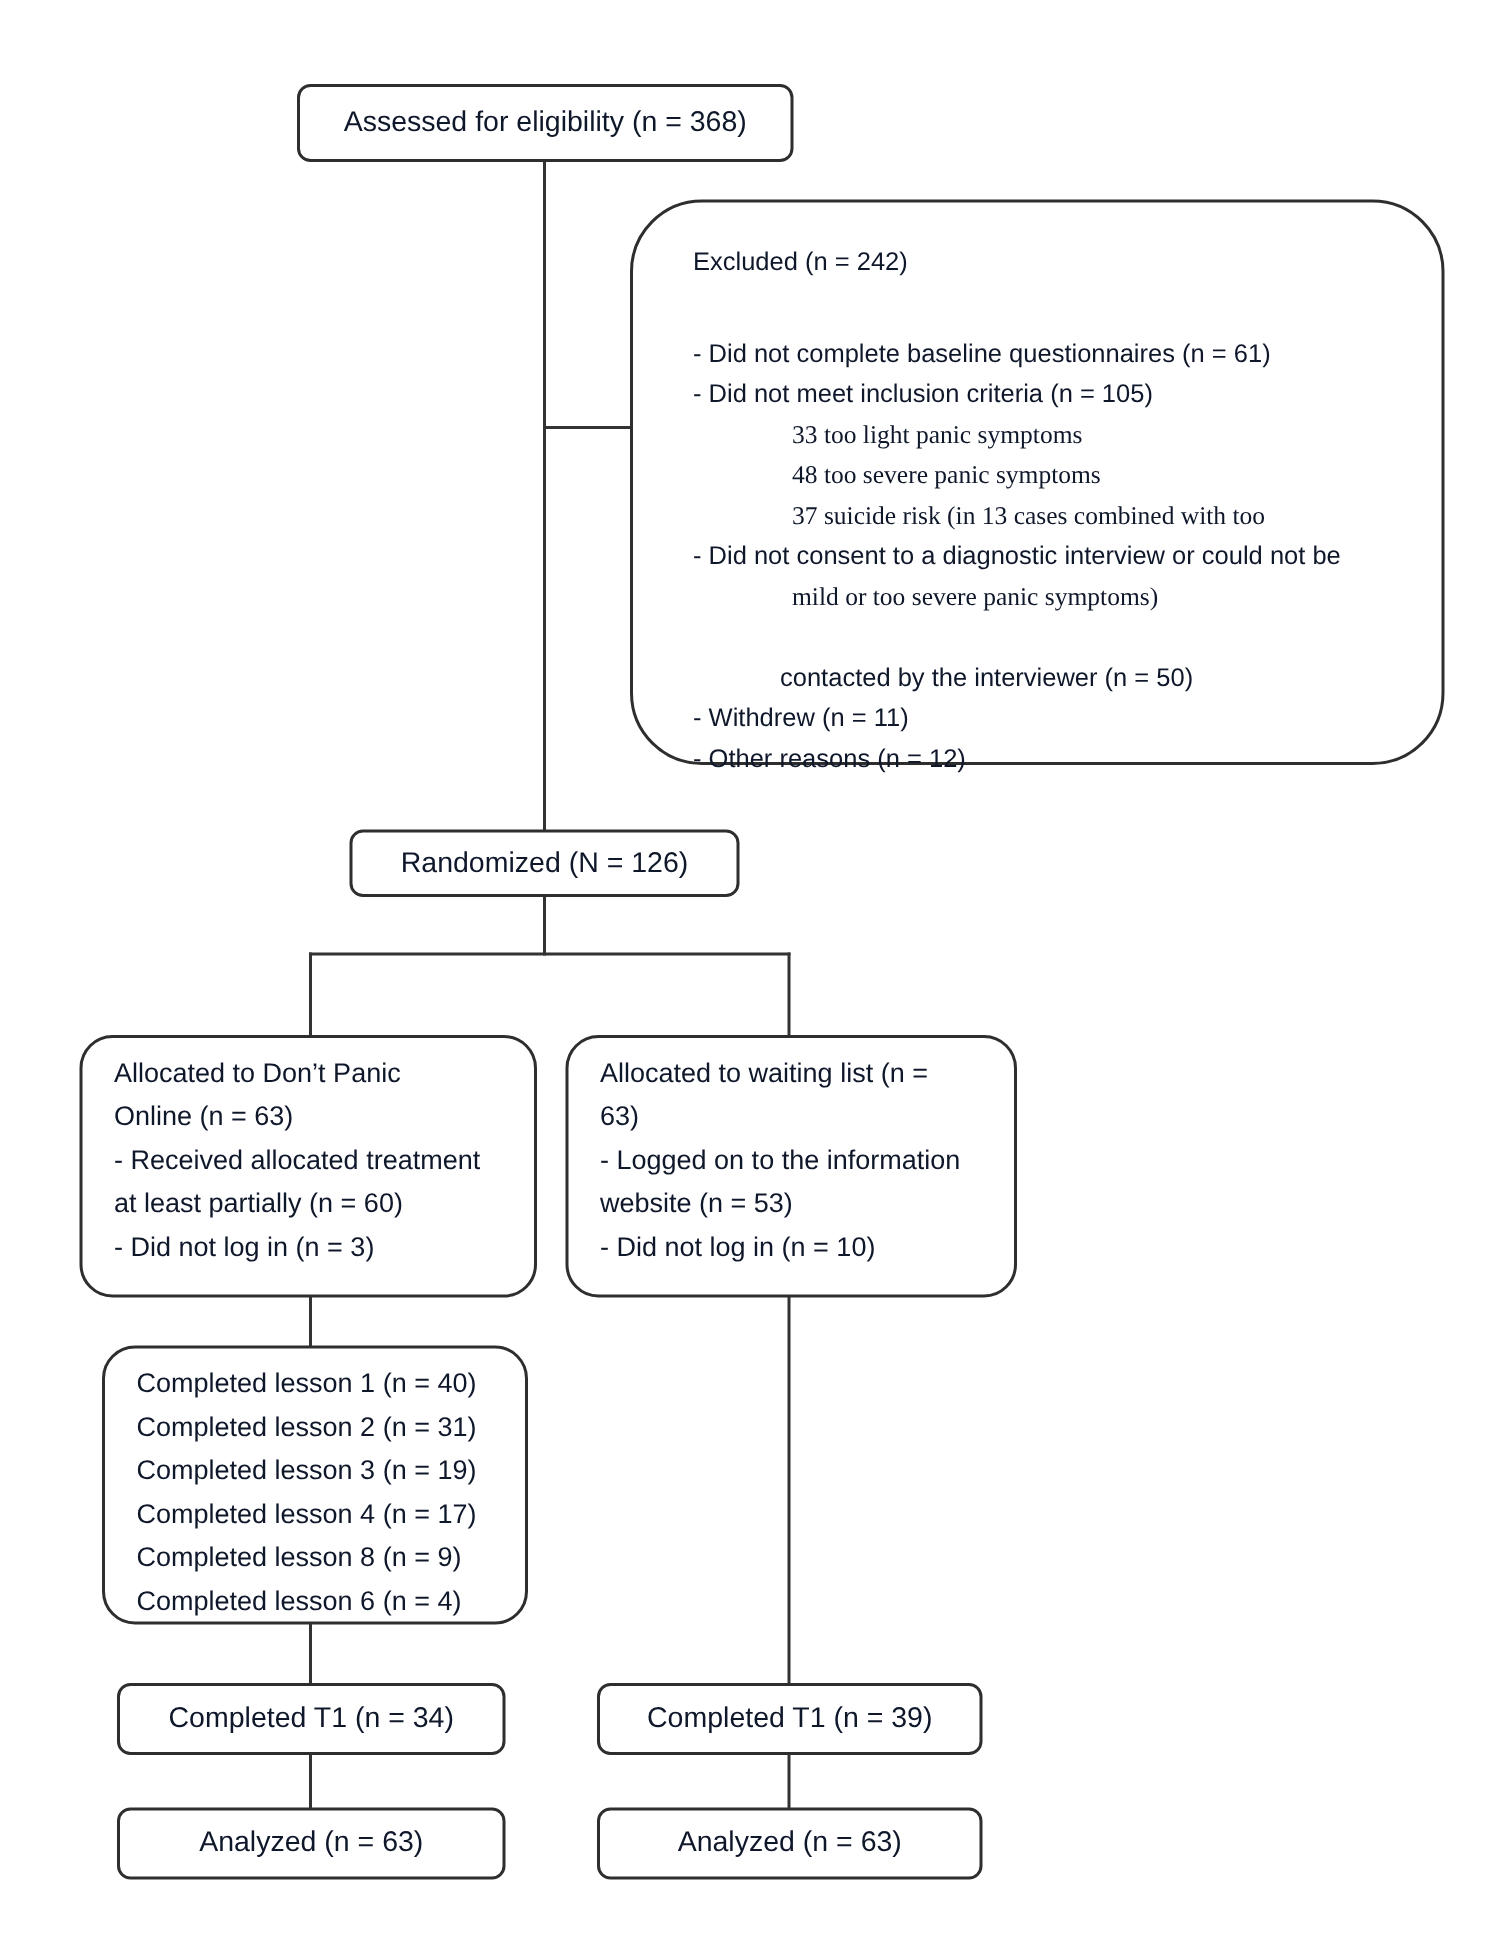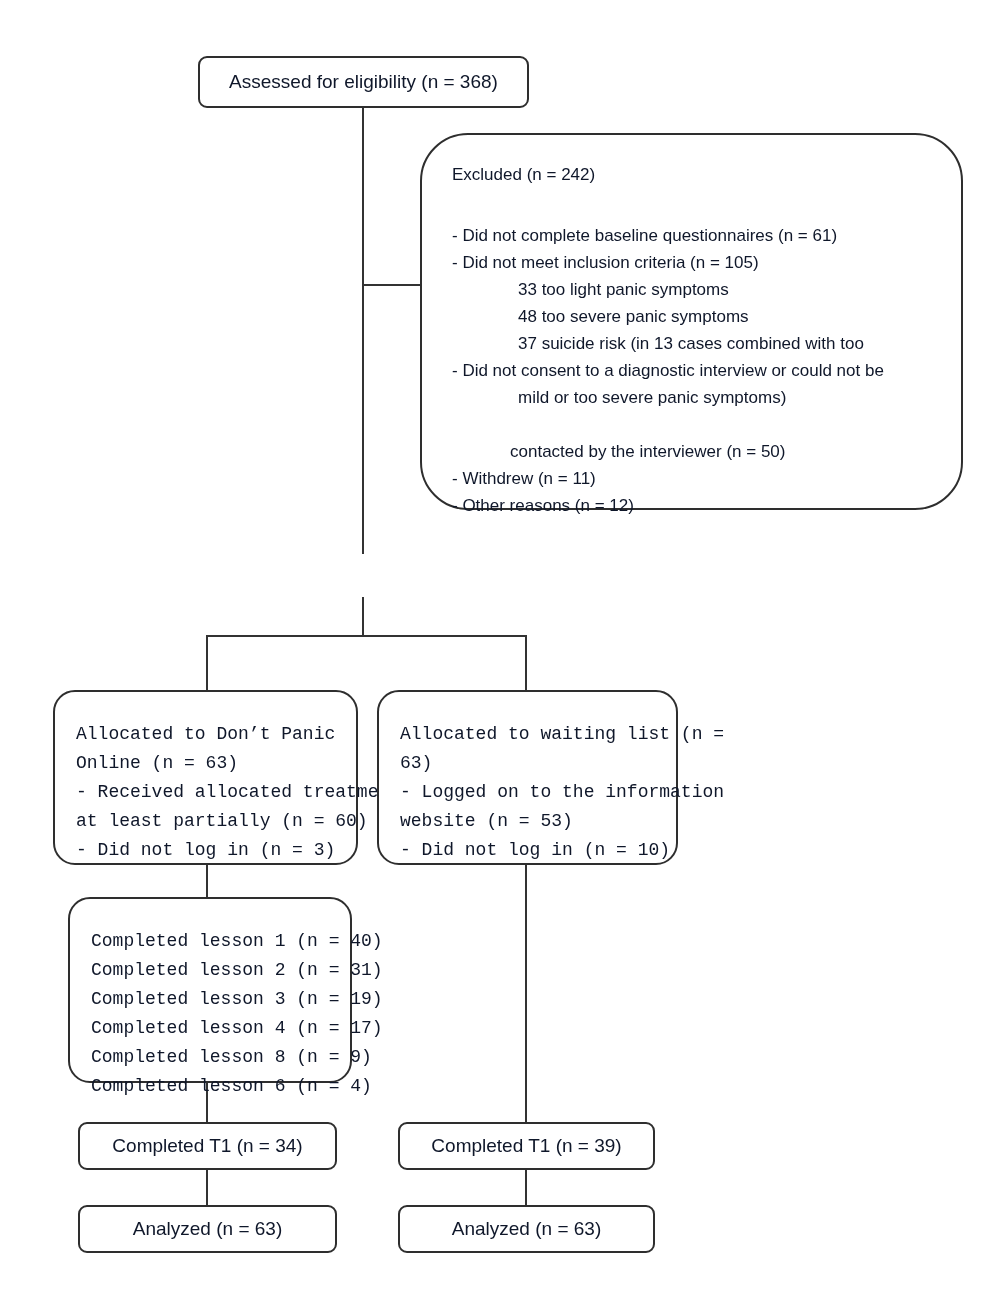--- a/index.html
+++ b/index.html
@@ -33,38 +33,37 @@
   }
   .line {
     position: absolute;
     background: #333333;
   }
   .line.v { width: 2px; }
   .line.h { height: 2px; }
 
   
   #excluded-box {
-    padding: 26px 24px 0 30px;
+    padding: 26px 24px 0 40px;
     font-size: 17px;
     line-height: 27px;
   }
   #excluded-box .title {
     margin-bottom: 34px;
     white-space: nowrap;
   }
   #excluded-box .item { white-space: nowrap; }
-  #excluded-box .sub { margin-left: 66px; }
+  #excluded-box .sub { margin-left: 66px; font-family: Liberation Serif, serif; }
   #excluded-box .sub2 { margin-left: 58px; margin-top: 27px; }
 
   
   .list-box {
-    padding: 28px 14px 0 21px;
+    padding: 9px 14px 0 21px;
     font-size: 18px;
     line-height: 29px;
-    font-family: Liberation Mono, monospace;
   }
   .list-box .item { white-space: nowrap; }
 </style>
 </head>
 <body>
 
 <div id="canvas">
 
   <div class="line v" style="left:362px; top:108px; height:446px;"></div>
   <div class="line h" style="left:363px; top:284px; width:58px;"></div>
@@ -89,20 +88,23 @@
     <div class="item sub">33 too light panic symptoms</div>
     <div class="item sub">48 too severe panic symptoms</div>
     <div class="item sub">37 suicide risk (in 13 cases combined with too</div>
     <div class="item">- Did not consent to a diagnostic interview or could not be</div>
     <div class="item sub">mild or too severe panic symptoms)</div>
     <div class="item sub2">contacted by the interviewer (n = 50)</div>
     <div class="item">- Withdrew (n = 11)</div>
     <div class="item">- Other reasons (n = 12)</div>
   </div>
 
+  <div class="box small center-text" style="left:233px; top:553px; width:260px; height:45px;">
+    <span>Randomized (N = 126)</span>
+  </div>
 
   <div class="box medium list-box" style="left:53px; top:690px; width:305px; height:175px;">
     <div class="item">Allocated to Don’t Panic</div>
     <div class="item">Online (n = 63)</div>
     <div class="item">- Received allocated treatment</div>
     <div class="item">at least partially (n = 60)</div>
     <div class="item">- Did not log in (n = 3)</div>
   </div>
 
   <div class="box medium list-box" style="left:377px; top:690px; width:301px; height:175px;">

